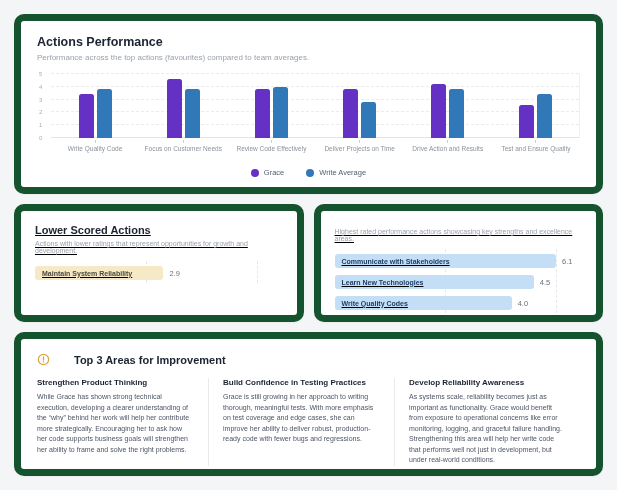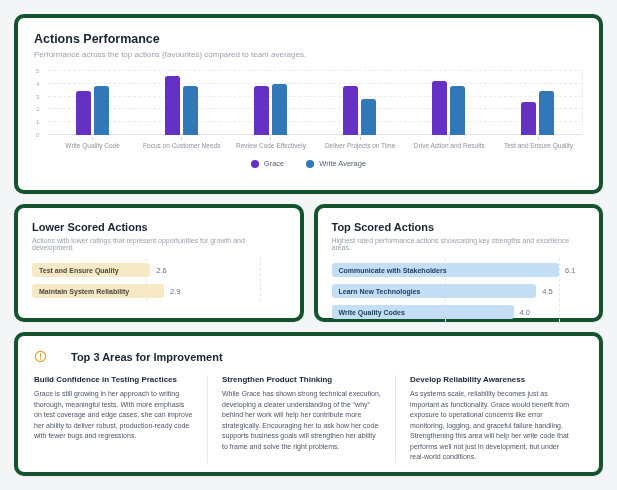--- a/index.html
+++ b/index.html
@@ -7,47 +7,47 @@
   body {
     width:617px; height:490px;
     background:#f4f5f7;
     padding:14px;
     font-family:"Liberation Sans", sans-serif;
     -webkit-font-smoothing:antialiased;
   }
   .page { width:589px; }
   .card {
     background:#ffffff;
-    border:4px solid #14532d;
+    border:7px solid #14532d;
     border-radius:10px;
     box-shadow:0 1px 2px rgba(16,24,40,.04);
   }
   .card-title { font-size:12.5px; font-weight:700; color:#1a2433; margin:0; }
   .sub { font-size:8px; color:#9aa2ad; margin:4px 0 0; }
 
   
   .chart-card { padding:14px 16px 12px; height:180px; }
   .chart-wrap { margin-top:12px; }
   .plot { position:relative; height:64px; margin-left:14px; border-right:1px solid #eef0f3; }
   .gridline { position:absolute; left:0; right:0; border-top:1px dashed #e9ebef; }
   .gridline.base { border-top:1px solid #e1e5ea; }
   .ylab { position:absolute; left:-12px; font-size:6px; color:#a7aeb7; line-height:1; }
   .groups { position:absolute; left:0; right:0; top:0; bottom:0; display:flex; }
   .group { flex:1; display:flex; align-items:flex-end; justify-content:center; gap:3px; }
   .bar { width:15px; border-radius:2.5px 2.5px 0 0; }
   .xlabels { display:flex; margin-left:14px; margin-top:2px; }
   .xlab { flex:1; text-align:center; font-size:6.5px; color:#8b939d; }
   .xlab::before { content:""; display:block; width:1px; height:3px; background:#ccd2d9; margin:0 auto 2px; }
-  .legend { display:flex; justify-content:center; gap:22px; margin-top:10px; }
+  .legend { display:flex; justify-content:center; gap:22px; margin-top:16px; }
   .legend-item { display:inline-flex; align-items:center; gap:5px; font-size:7.5px; color:#55606d; }
   .dot { width:8px; height:8px; border-radius:50%; display:inline-block; }
 
   
   .row { display:flex; gap:10px; margin-top:10px; }
-  .half { flex:1; padding:13px 14px; height:118px; }
+  .half { flex:1; padding:13px 14px; height:118px;text-decoration:underline; }
   .half .card-title { font-size:11px; }
   .half .sub { font-size:7px; }
   .hbars { position:relative; margin-top:12px; margin-right:26px; }
   .vgrid { position:absolute; top:-5px; bottom:-3px; border-left:1px dashed #e5e8ec; }
   .hrow { position:relative; height:14px; margin-bottom:7px; }
   .hrow:last-child { margin-bottom:16px; }
   .hbar { height:100%; border-radius:3px; display:flex; align-items:center; position:relative; z-index:1; }
   .hlabel { font-size:7px; font-weight:600; padding-left:7px; white-space:nowrap; }
   .hval { position:absolute; top:50%; transform:translateY(-50%); font-size:7.5px; color:#6b7280; white-space:nowrap; }
 
@@ -134,36 +134,29 @@
   </section>
 
   <div class="row">
     <section class="card half">
       <h2 class="card-title">Lower Scored Actions</h2>
       <p class="sub">Actions with lower ratings that represent opportunities for growth and development.</p>
       <div class="hbars">
           <div class="vgrid" style="left: 50%;"></div>
           <div class="vgrid" style="left: 100%;"></div>
           <div class="hrow">
-            <div class="hbar" style="width: 52%; background: rgb(245, 233, 198);">
-              <span class="hlabel" style="color: rgb(76, 71, 58);">Test and Ensure Quality</span>
-            </div>
-            <span class="hval" style="left: calc(52% + 6px);">2.6</span>
-          </div>
-          <div class="hrow">
             <div class="hbar" style="width: 58%; background: rgb(245, 233, 198);">
               <span class="hlabel" style="color: rgb(76, 71, 58);">Maintain System Reliability</span>
             </div>
             <span class="hval" style="left: calc(58% + 6px);">2.9</span>
           </div>
         </div>
     </section>
 
     <section class="card half">
-      <h2 class="card-title">Top Scored Actions</h2>
       <p class="sub">Highest rated performance actions showcasing key strengths and excellence areas.</p>
       <div class="hbars">
           <div class="vgrid" style="left: 50%;"></div>
           <div class="vgrid" style="left: 100%;"></div>
           <div class="hrow">
             <div class="hbar" style="width: 100%; background: rgb(195, 222, 245);">
               <span class="hlabel" style="color: rgb(29, 63, 102);">Communicate with Stakeholders</span>
             </div>
             <span class="hval" style="left: calc(100% + 6px);">6.1</span>
           </div>
@@ -187,26 +180,26 @@
     <div class="imp-header">
       <svg class="imp-icon" viewBox="0 0 24 24">
         <circle cx="12" cy="12" r="9.5" fill="none" stroke="#d9a43a" stroke-width="2.2"></circle>
         <line x1="12" y1="7" x2="12" y2="13" stroke="#d9a43a" stroke-width="2.4" stroke-linecap="round"></line>
         <circle cx="12" cy="16.6" r="1.4" fill="#d9a43a"></circle>
       </svg>
       <h2 class="imp-title">Top 3 Areas for Improvement</h2>
     </div>
     <div class="cols">
       <div class="col">
+        <p class="col-title">Strengthen Product Thinking</p>
+        <p class="col-body">While Grace has shown strong technical execution, developing a clearer understanding of the “why” behind her work will help her contribute more strategically. Encouraging her to ask how her code supports business goals will strengthen her ability to frame and solve the right problems.</p>
+      </div>
+      <div class="col">
         <p class="col-title">Build Confidence in Testing Practices</p>
         <p class="col-body">Grace is still growing in her approach to writing thorough, meaningful tests. With more emphasis on test coverage and edge cases, she can improve her ability to deliver robust, production-ready code with fewer bugs and regressions.</p>
-      </div>
-      <div class="col">
-        <p class="col-title">Strengthen Product Thinking</p>
-        <p class="col-body">While Grace has shown strong technical execution, developing a clearer understanding of the “why” behind her work will help her contribute more strategically. Encouraging her to ask how her code supports business goals will strengthen her ability to frame and solve the right problems.</p>
       </div>
       <div class="col">
         <p class="col-title">Develop Reliability Awareness</p>
         <p class="col-body">As systems scale, reliability becomes just as important as functionality. Grace would benefit from exposure to operational concerns like error monitoring, logging, and graceful failure handling. Strengthening this area will help her write code that performs well not just in development, but under real-world conditions.</p>
       </div>
     </div>
   </section>
 
 </div>
 

